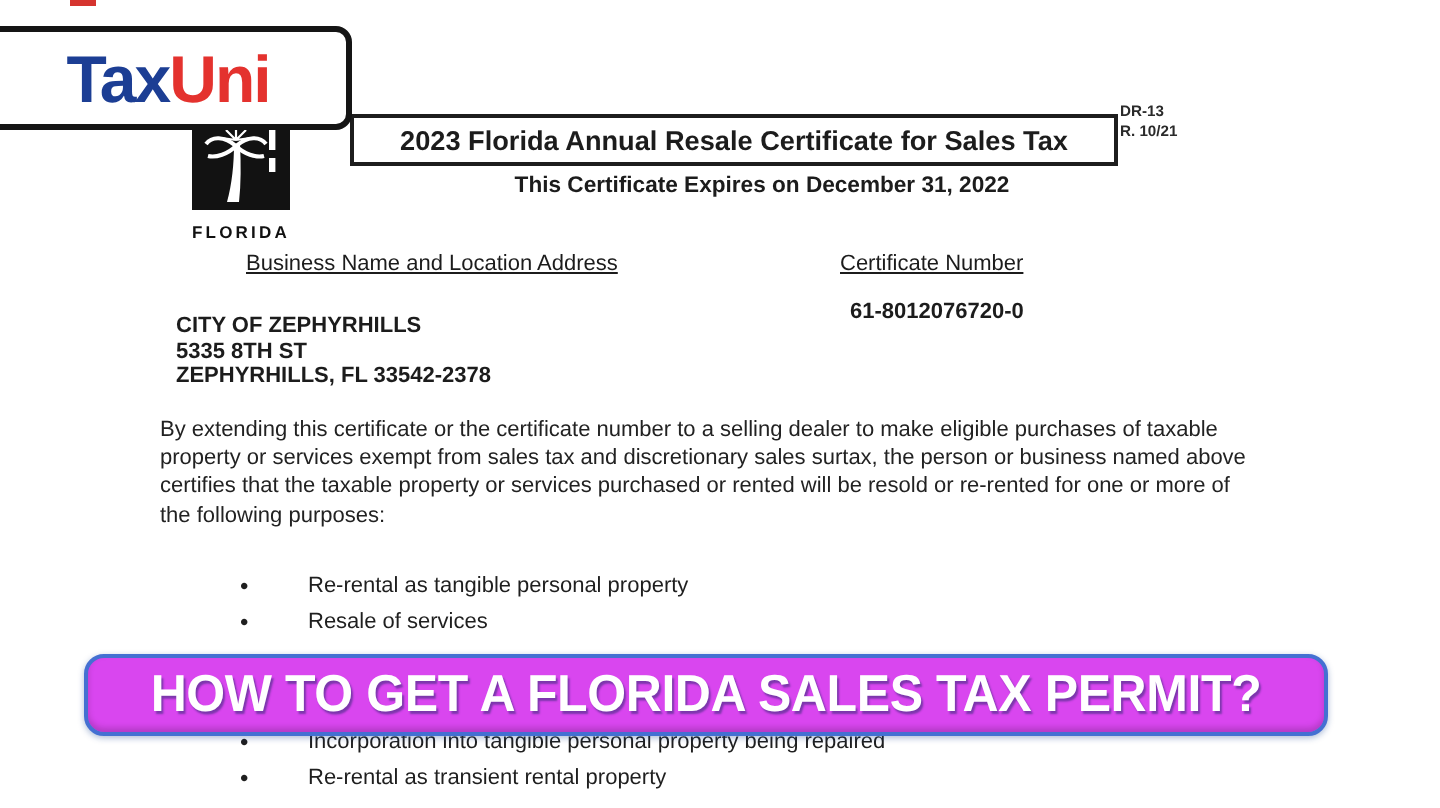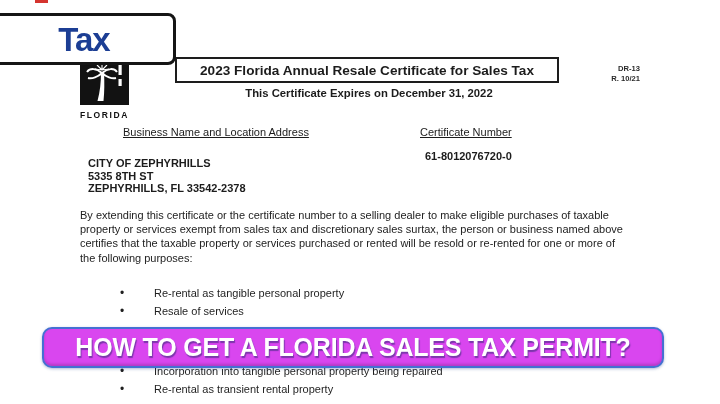--- a/index.html
+++ b/index.html
@@ -11,31 +11,31 @@
   .taxuni-box{
     position:absolute;left:-8px;top:13px;width:178px;height:46px;
     background:#fff;border:3px solid #151515;border-radius:8px;
     display:flex;align-items:center;justify-content:center;z-index:6;
   }
   .taxuni-box span{font-size:33px;font-weight:700;letter-spacing:-1px;line-height:1;}
   .taxuni-tax{color:#1c3e94;}
   .taxuni-uni{color:#e4322e;}
   .red-mark{position:absolute;left:35px;top:0;width:13px;height:3px;background:#d5342f;z-index:7;}
   
-  .fl-logo{position:absolute;left:70px;top:57px;width:69px;z-index:2;text-align:center;}
+  .fl-logo{position:absolute;left:86px;top:57px;width:69px;z-index:2;text-align:center;}
   .fl-logo .caption{font-size:8.5px;font-weight:700;letter-spacing:1.6px;color:#111;margin-top:1px;}
   
   .title-box{
     position:absolute;left:175px;top:57px;width:380px;height:22px;
     border:2px solid #1d1d1d;display:flex;align-items:center;justify-content:center;
   }
   .title-box div{font-size:13.6px;font-weight:700;white-space:nowrap;}
-  .subtitle{position:absolute;left:179px;top:87px;width:380px;text-align:center;
+  .subtitle{position:absolute;left:191px;top:87px;width:380px;text-align:center;
     font-size:11.3px;font-weight:700;}
-  .form-code{position:absolute;left:560px;top:64px;width:80px;text-align:right;
+  .form-code{position:absolute;left:560px;top:51px;width:80px;text-align:left;
     font-size:7.6px;font-weight:700;line-height:9.5px;color:#2a2a2a;}
   
   .label{position:absolute;font-size:11px;text-decoration:underline;color:#1c1c1c;padding-left:35px;}
   .biz-label{left:88px;top:126px;}
   .cert-label{left:385px;top:126px;}
   .cert-number{position:absolute;left:385px;top:150px;font-size:11px;font-weight:700;padding-left:40px;}
   .address{position:absolute;left:88px;top:157px;font-size:11px;font-weight:700;line-height:12.5px;}
   .paragraph{position:absolute;left:80px;top:208px;width:550px;font-size:11px;line-height:14.2px;color:#222;}
   
   ul.purposes{position:absolute;left:120px;margin:0;padding:0;list-style:none;width:480px;}
@@ -57,20 +57,21 @@
 </style>
 </head>
 <body>
 
 <div id="page">
 
   <div class="red-mark"></div>
 
   <div class="taxuni-box">
     <span class="taxuni-tax">Tax</span>
+      <span class="taxuni-uni">Uni</span>
   </div>
 
   <div class="fl-logo">
     <span>
       <svg width="49" height="48" viewBox="0 0 49 48" aria-hidden="true">
         <rect width="49" height="48" fill="#121212"></rect>
         <g stroke="#ffffff" stroke-width="1.1" fill="none">
           <path d="M22 13 L22 6 M22 13 L27 8 M22 13 L29 12 M22 13 L17 8 M22 13 L15 12"></path>
         </g>
         <g stroke="#ffffff" stroke-width="2" fill="none">

